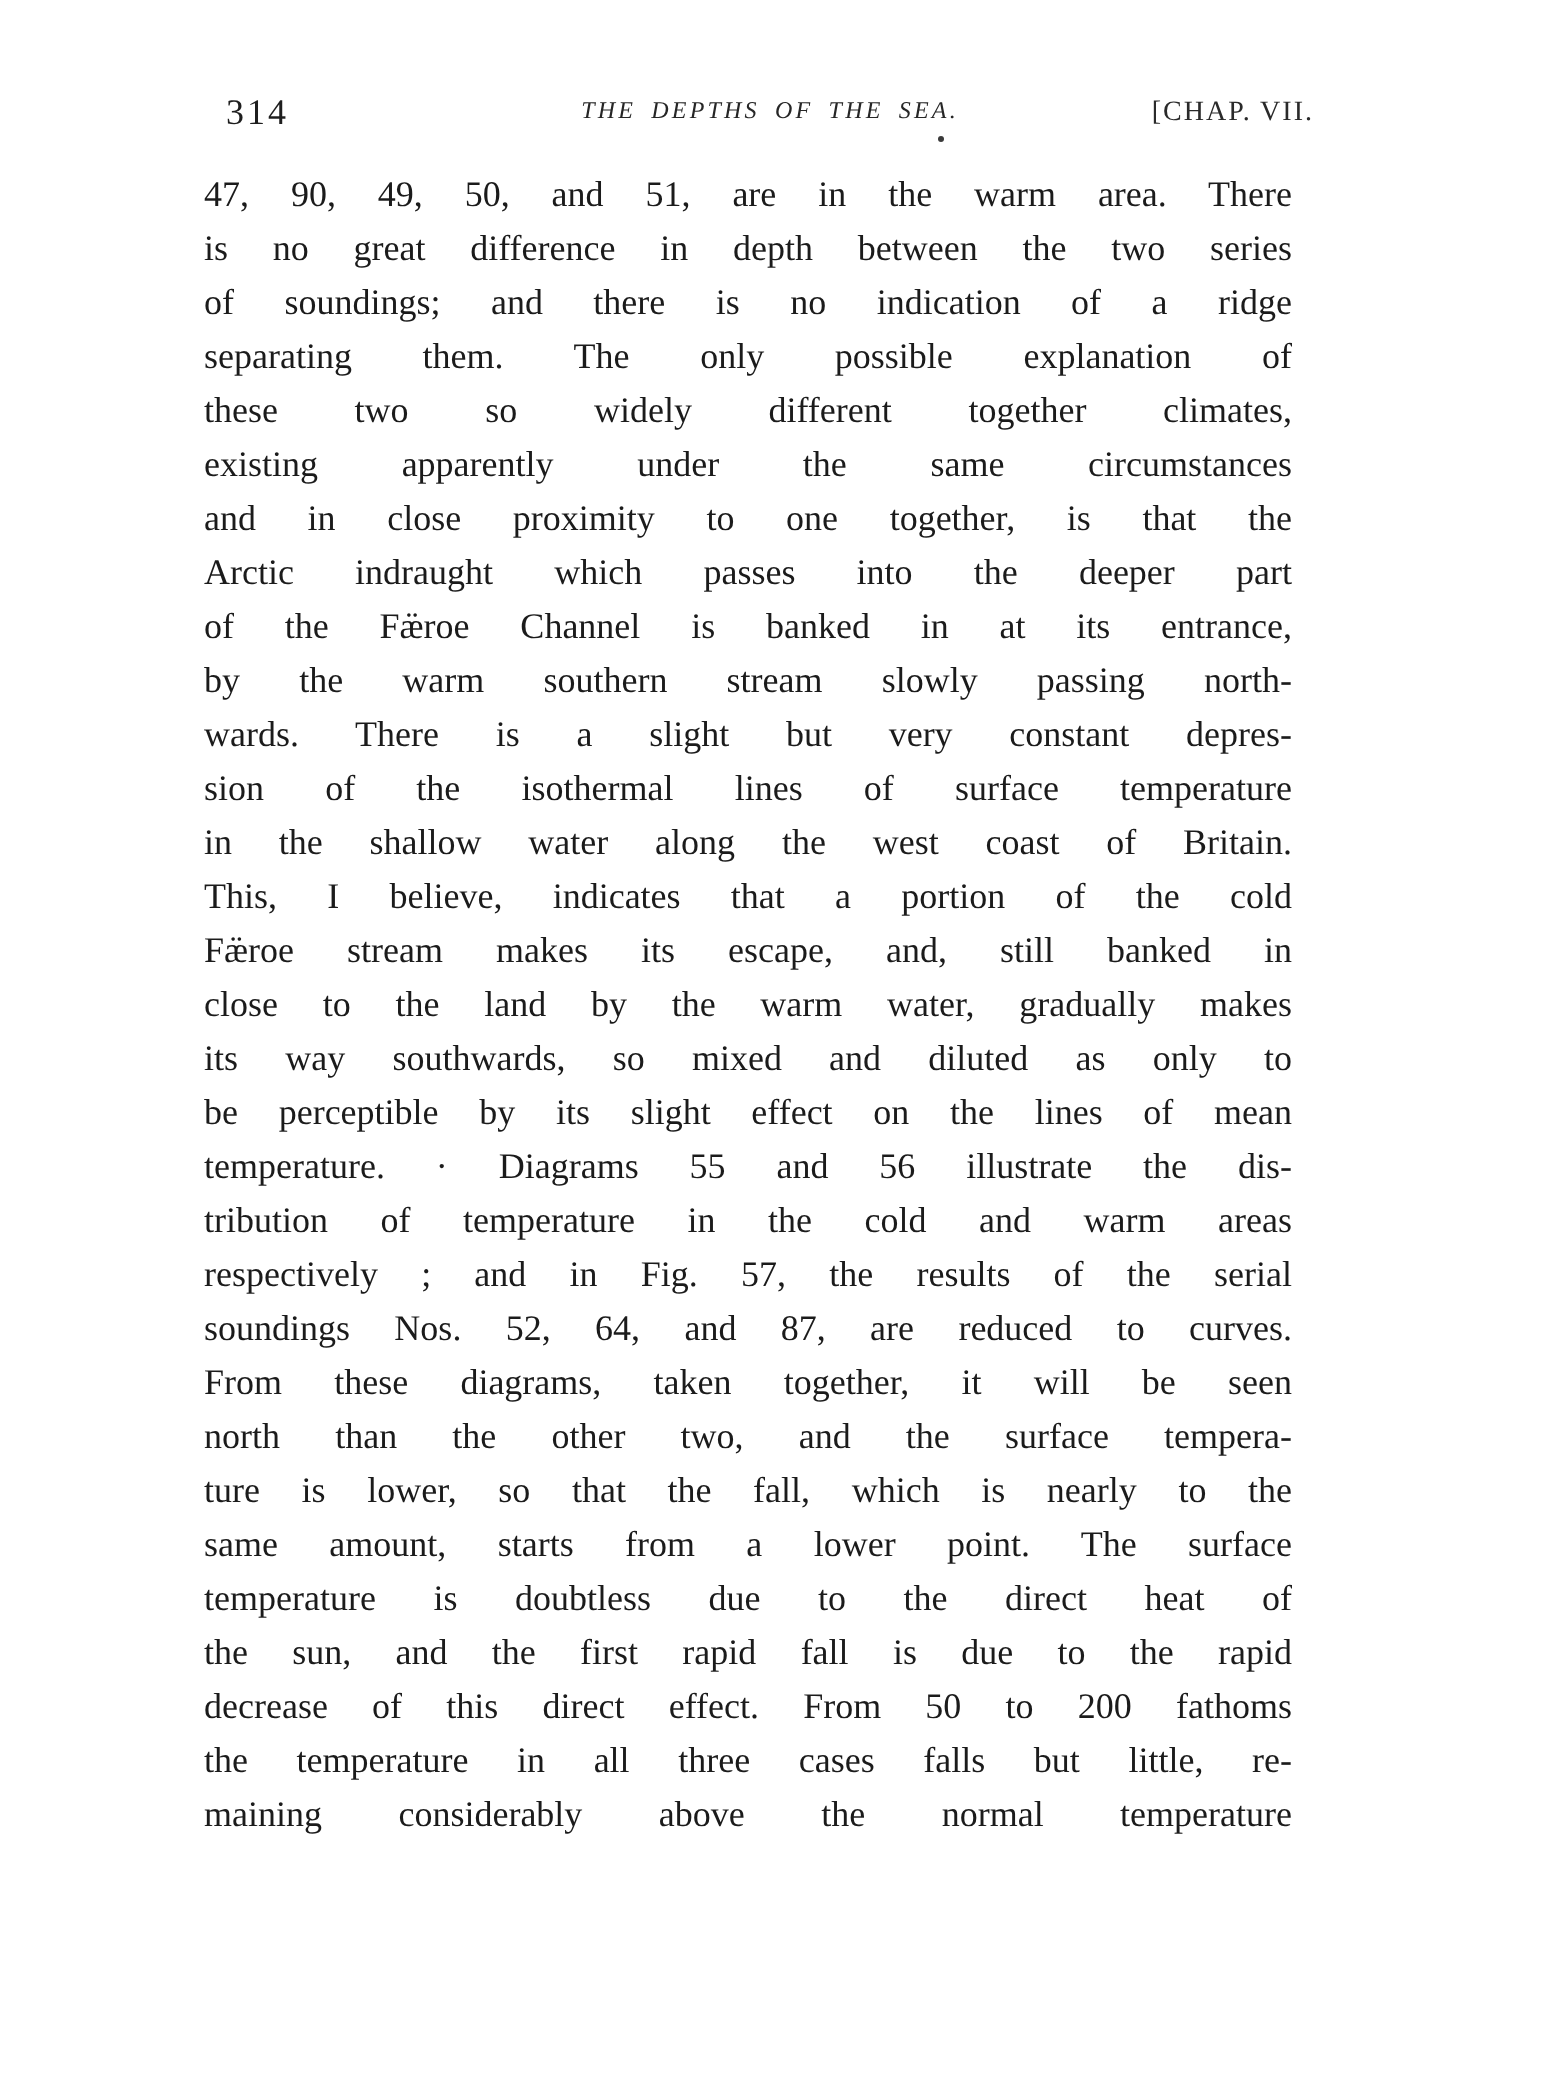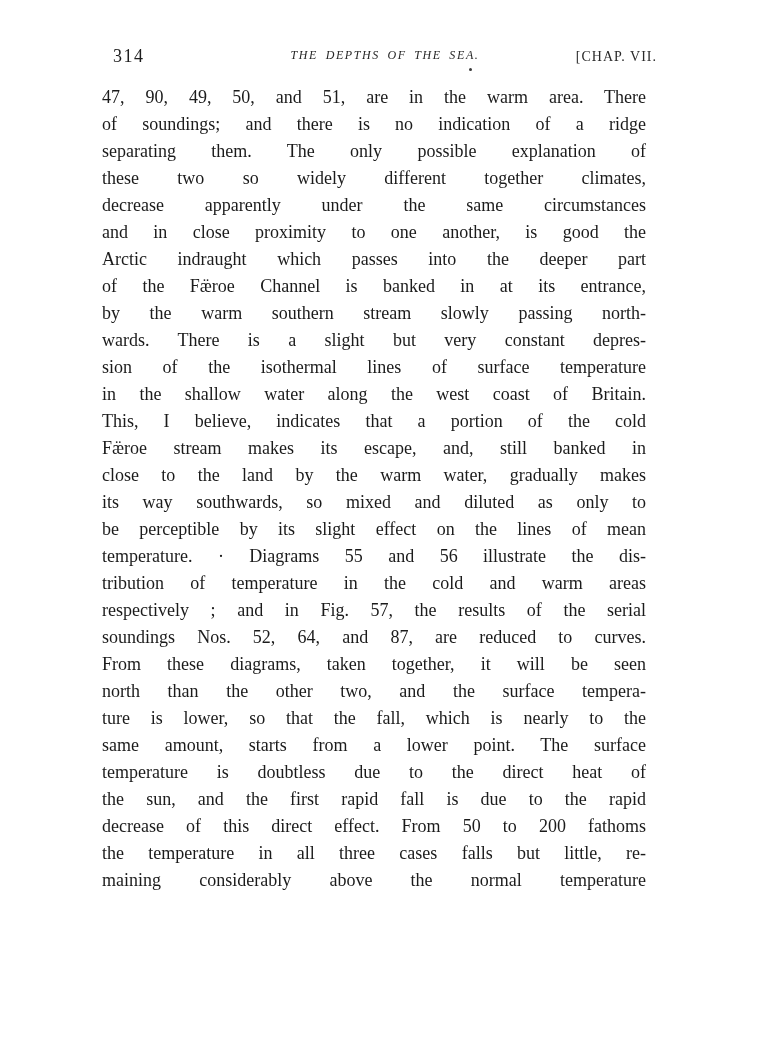--- a/index.html
+++ b/index.html
@@ -86,25 +86,26 @@
     <span class="page-num">314</span>
     <span class="running-title">THE DEPTHS OF THE SEA.</span>
     <span class="chapter-label">[CHAP. VII.</span>
   </header>
 
   <span class="title-dot"></span>
 
   <main class="body-text">
 
   <div class="text-line">47, 90, 49, 50, and 51, are in the warm area.  There</div>
+      <div class="text-line">is no great difference in depth between the two series</div>
       <div class="text-line">of soundings; and there is no indication of a ridge</div>
       <div class="text-line">separating them.  The only possible explanation of</div>
       <div class="text-line">these two so widely different together climates,</div>
-      <div class="text-line">decrease apparently under the same circumstances</div>
-      <div class="text-line">and in close proximity to one another, is good the</div>
+      <div class="text-line">existing apparently under the same circumstances</div>
+      <div class="text-line">and in close proximity to one together, is that the</div>
       <div class="text-line">Arctic indraught which passes into the deeper part</div>
       <div class="text-line">of the Fæ̈roe Channel is banked in at its entrance,</div>
       <div class="text-line">by the warm southern stream slowly passing north-</div>
       <div class="text-line">wards.  There is a slight but very constant depres-</div>
       <div class="text-line">sion of the isothermal lines of surface temperature</div>
       <div class="text-line">in the shallow water along the west coast of Britain.</div>
       <div class="text-line">This, I believe, indicates that a portion of the cold</div>
       <div class="text-line">Fæ̈roe stream makes its escape, and, still banked in</div>
       <div class="text-line">close to the land by the warm water, gradually makes</div>
       <div class="text-line">its way southwards, so mixed and diluted as only to</div>

